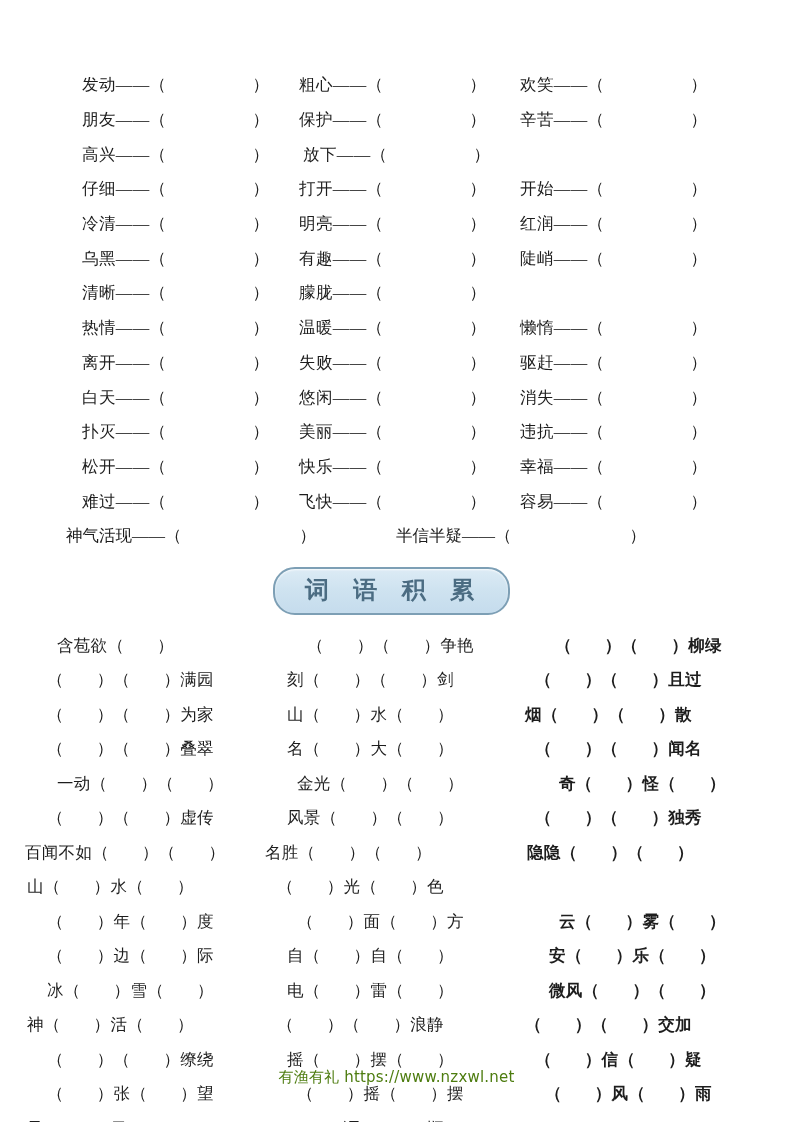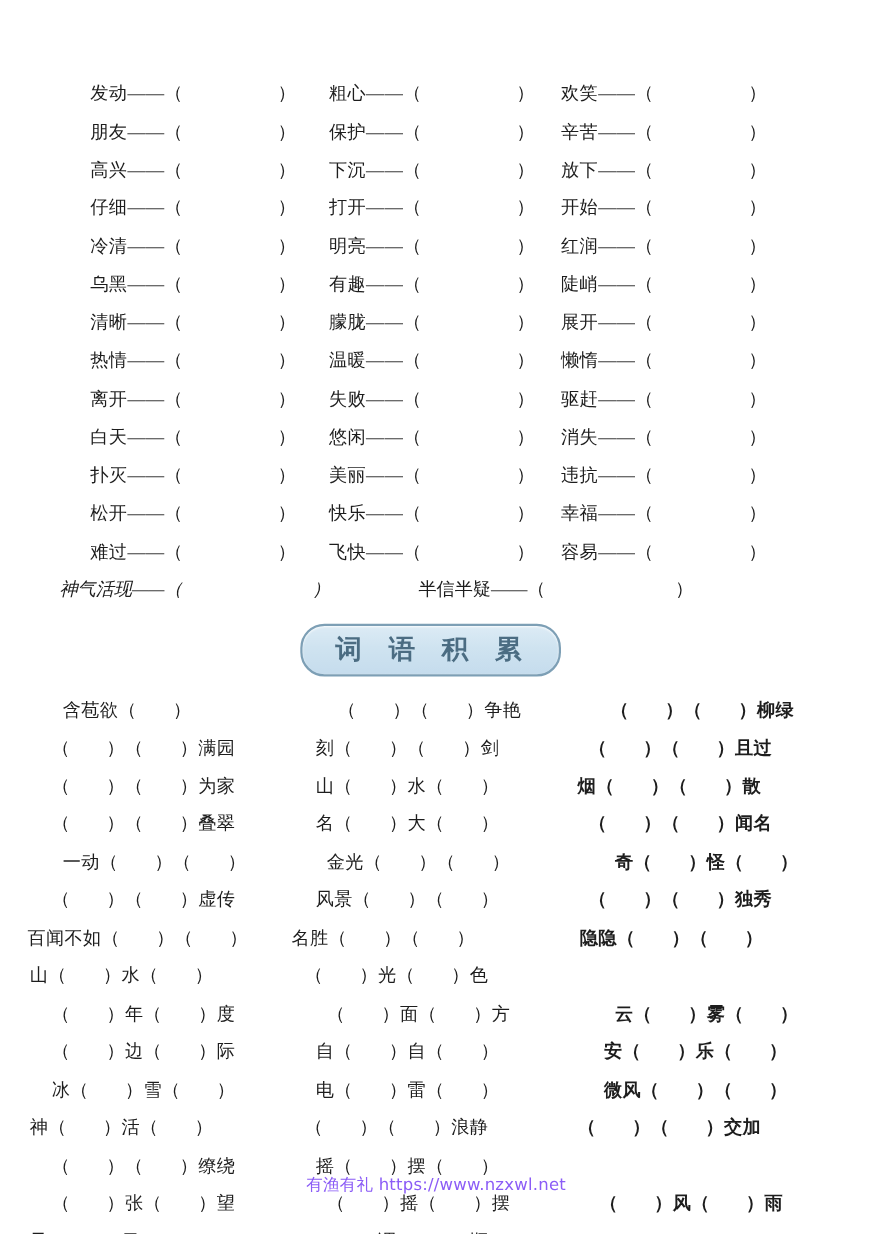--- a/index.html
+++ b/index.html
@@ -36,41 +36,41 @@
     align-items: center;
   }
   .ant-cell {
     flex: 0 0 211px;
     font-size: 16.5px;
     letter-spacing: 0.4px;
     white-space: nowrap;
   }
   .ant-cell.col1 { margin-left: 57px; }
   .ant-cell.col2 { margin-left: 6px; }
-  .ant-cell.col3 { }
+  .ant-cell.col3 { margin-left: 10px; }
   .blank-md {
     display: inline-block;
     width: 86px;
   }
   .blank-lg {
     display: inline-block;
     width: 118px;
   }
 
   
   .ant-row-wide {
     display: flex;
     height: 34.7px;
     align-items: center;
   }
   .wide-cell {
     font-size: 16.5px;
     white-space: nowrap;
   }
-  .wide-cell.w1 { margin-left: 29px; font-style: italic; }
+  .wide-cell.w1 { margin-left: 41px; }
   .wide-cell.w2 { margin-left: 80px; }
 
   
   .banner-wrap {
     display: flex;
     justify-content: center;
     margin-top: 13px;
     margin-bottom: 14px;
   }
   .banner {
@@ -118,21 +118,21 @@
   .bk-s  { display: inline-block; width: 33px; }
 
   
   .footer {
     position: absolute;
     left: 0;
     right: 0;
     top: 1068px;
     text-align: center;
     font-size: 15px;
-    color: #8b5cf6;
+    color: #4d7c0f;
     font-family: "DejaVu Sans", "Liberation Sans", sans-serif;
     letter-spacing: 0.2px;
   }
 </style>
 </head>
 <body>
 
 <div class="page">
 
   <div class="antonym-section">
@@ -144,21 +144,20 @@
     </div>
 
     <div class="ant-row">
       <div class="ant-cell col1"><span>朋友——（</span><span class="blank-md"></span><span>）</span></div>
       <div class="ant-cell col2"><span>保护——（</span><span class="blank-md"></span><span>）</span></div>
       <div class="ant-cell col3"><span>辛苦——（</span><span class="blank-md"></span><span>）</span></div>
     </div>
 
     <div class="ant-row">
       <div class="ant-cell col1"><span>高兴——（</span><span class="blank-md"></span><span>）</span></div>
-      <div class="ant-cell col2"><span>下沉——（</span><span class="blank-md"></span><span>）</span></div>
       <div class="ant-cell col3"><span>放下——（</span><span class="blank-md"></span><span>）</span></div>
     </div>
 
     <div class="ant-row">
       <div class="ant-cell col1"><span>仔细——（</span><span class="blank-md"></span><span>）</span></div>
       <div class="ant-cell col2"><span>打开——（</span><span class="blank-md"></span><span>）</span></div>
       <div class="ant-cell col3"><span>开始——（</span><span class="blank-md"></span><span>）</span></div>
     </div>
 
     <div class="ant-row">
@@ -169,21 +168,20 @@
 
     <div class="ant-row">
       <div class="ant-cell col1"><span>乌黑——（</span><span class="blank-md"></span><span>）</span></div>
       <div class="ant-cell col2"><span>有趣——（</span><span class="blank-md"></span><span>）</span></div>
       <div class="ant-cell col3"><span>陡峭——（</span><span class="blank-md"></span><span>）</span></div>
     </div>
 
     <div class="ant-row">
       <div class="ant-cell col1"><span>清晰——（</span><span class="blank-md"></span><span>）</span></div>
       <div class="ant-cell col2"><span>朦胧——（</span><span class="blank-md"></span><span>）</span></div>
-      <div class="ant-cell col3"><span>展开——（</span><span class="blank-md"></span><span>）</span></div>
     </div>
 
     <div class="ant-row">
       <div class="ant-cell col1"><span>热情——（</span><span class="blank-md"></span><span>）</span></div>
       <div class="ant-cell col2"><span>温暖——（</span><span class="blank-md"></span><span>）</span></div>
       <div class="ant-cell col3"><span>懒惰——（</span><span class="blank-md"></span><span>）</span></div>
     </div>
 
     <div class="ant-row">
       <div class="ant-cell col1"><span>离开——（</span><span class="blank-md"></span><span>）</span></div>
@@ -297,20 +295,21 @@
 
     <div class="idi-row">
       <div class="idi-cell c1 pad-c"><span>神（</span><span class="bk-s"></span><span>）活（</span><span class="bk-s"></span><span>）</span></div>
       <div class="idi-cell c2 pad-b"><span>（</span><span class="bk-s"></span><span>）（</span><span class="bk-s"></span><span>）浪静</span></div>
       <div class="idi-cell c3 pad-e"><span>（</span><span class="bk-s"></span><span>）（</span><span class="bk-s"></span><span>）交加</span></div>
     </div>
 
     <div class="idi-row">
       <div class="idi-cell c1 pad-a"><span>（</span><span class="bk-s"></span><span>）（</span><span class="bk-s"></span><span>）缭绕</span></div>
       <div class="idi-cell c2 pad-c"><span>摇（</span><span class="bk-s"></span><span>）摆（</span><span class="bk-s"></span><span>）</span></div>
+      <div class="idi-cell c3 pad-e"><span>（</span><span class="bk-s"></span><span>）信（</span><span class="bk-s"></span><span>）疑</span></div>
     </div>
 
     <div class="idi-row">
       <div class="idi-cell c1 pad-a"><span>（</span><span class="bk-s"></span><span>）张（</span><span class="bk-s"></span><span>）望</span></div>
       <div class="idi-cell c2 pad-b"><span>（</span><span class="bk-s"></span><span>）摇（</span><span class="bk-s"></span><span>）摆</span></div>
       <div class="idi-cell c3 pad-e"><span>（</span><span class="bk-s"></span><span>）风（</span><span class="bk-s"></span><span>）雨</span></div>
     </div>
 
     <div class="idi-row">
       <div class="idi-cell c1 pad-c"><span>风（</span><span class="bk-s"></span><span>）日（</span><span class="bk-s"></span><span>）</span></div>

